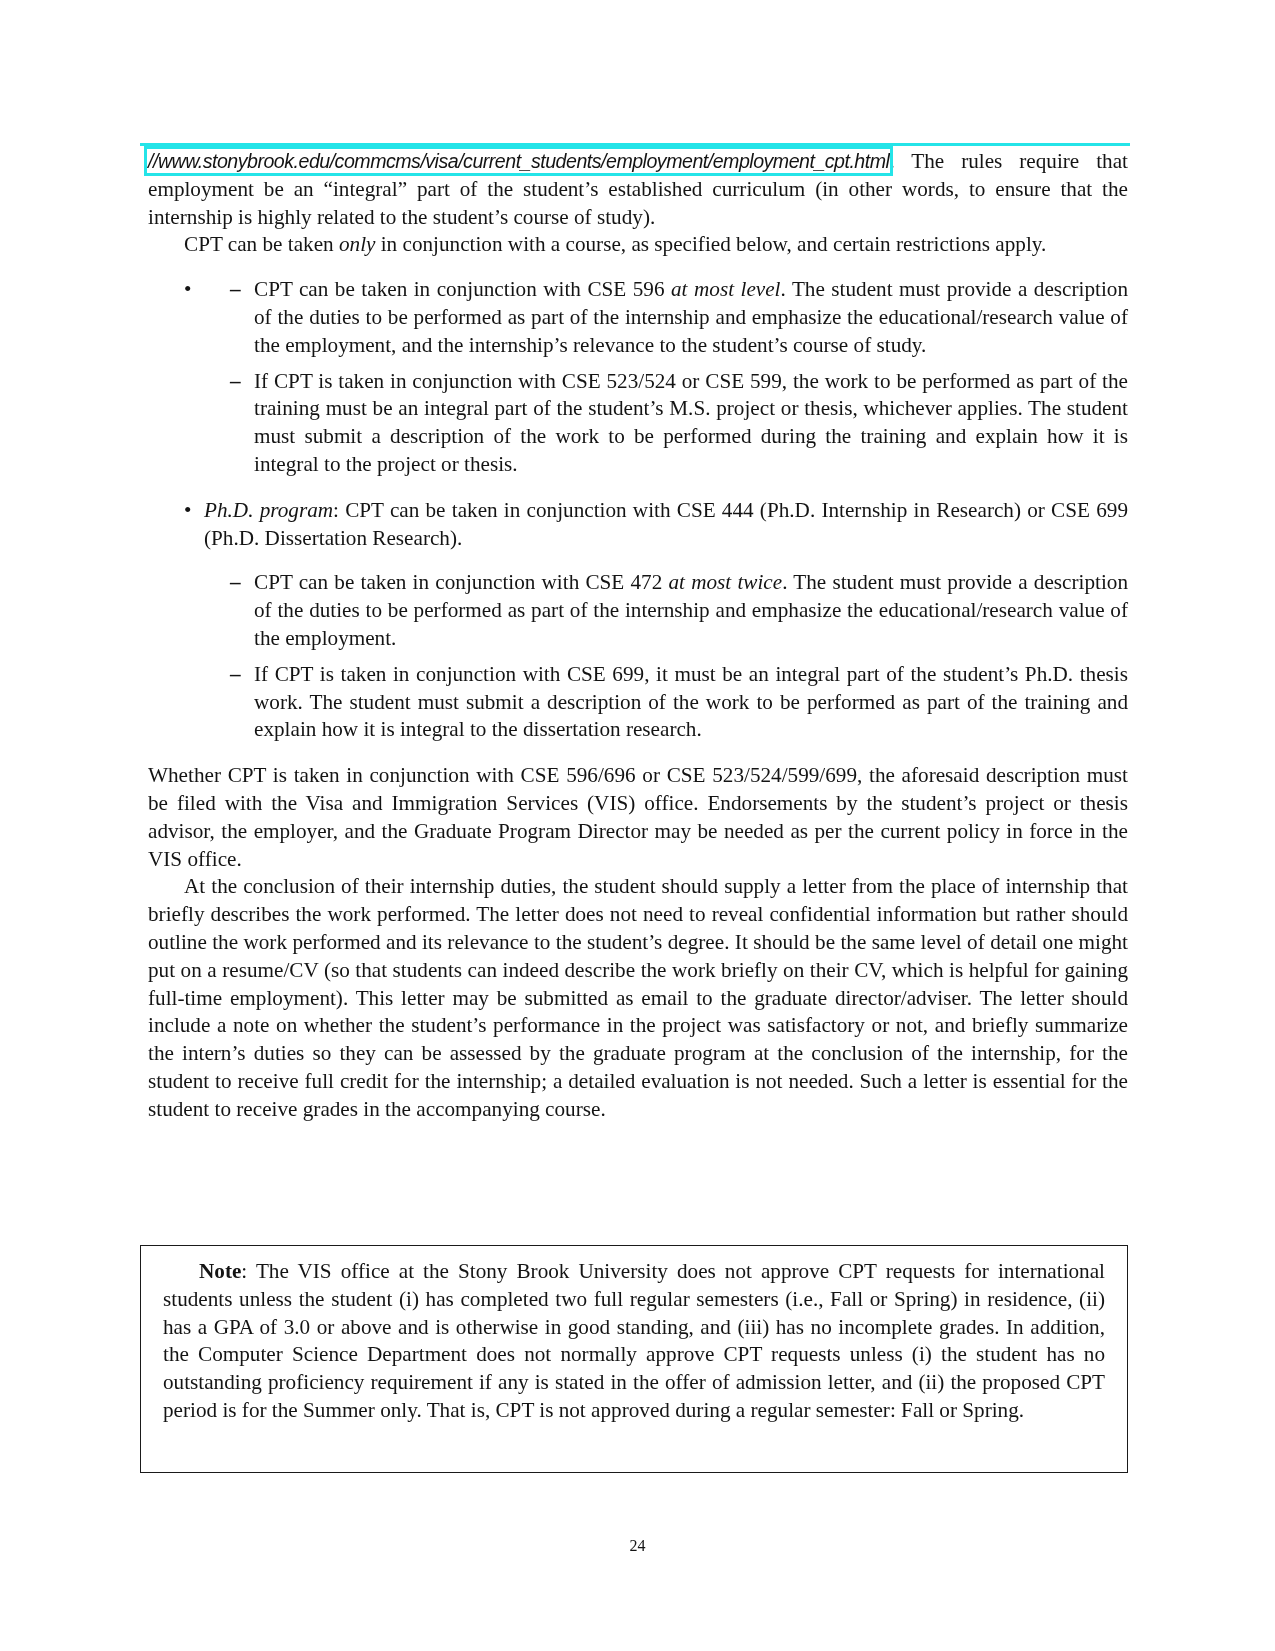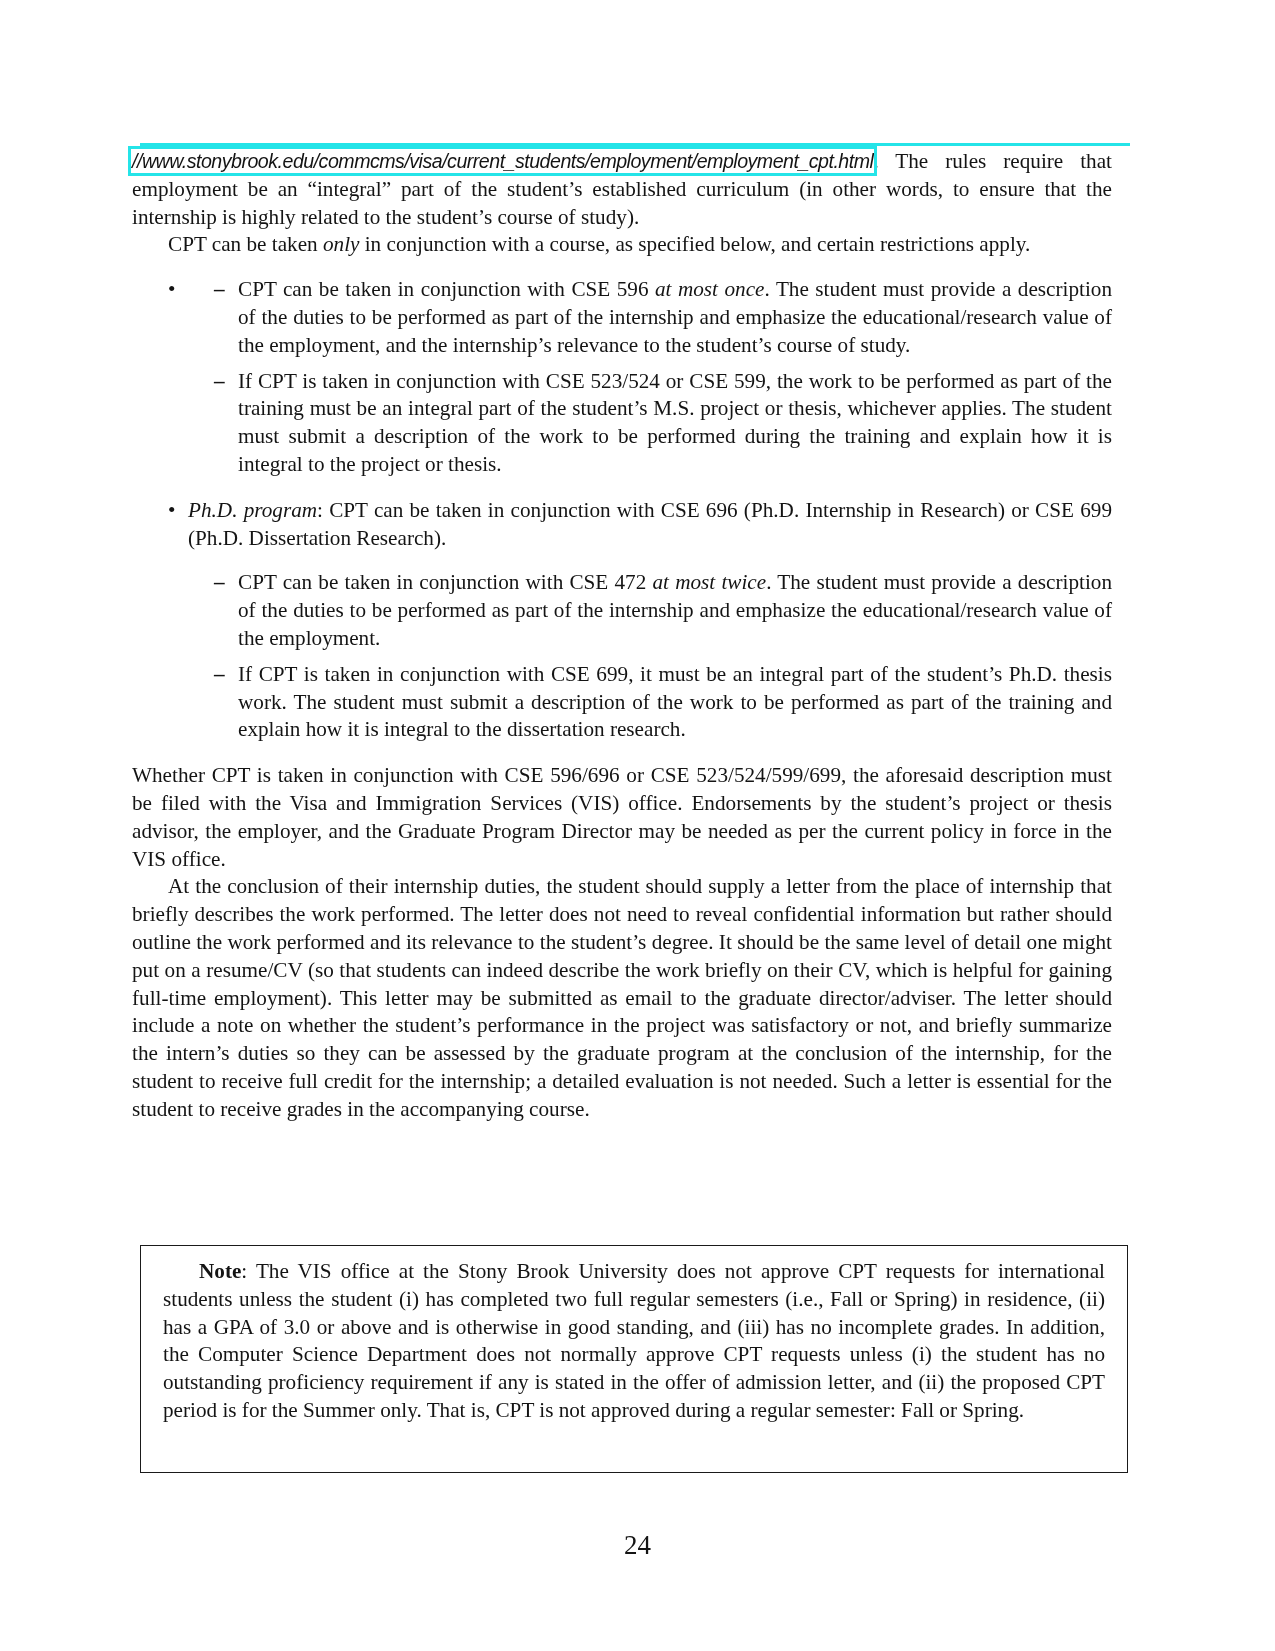--- a/index.html
+++ b/index.html
@@ -12,21 +12,21 @@
       height: 1651px;
       position: relative;
       overflow: hidden;
       font-family: "Liberation Serif", "DejaVu Serif", serif;
       color: #141414;
       font-size: 21.2px;
       line-height: 27.8px;
     }
     .page {
       position: absolute;
-      left: 132px;
+      left: 148px;
       top: 148px;
       width: 980px;
     }
     .link-prev-line {
       position: absolute;
       left: 140px;
       top: 143px;
       width: 990px;
       height: 0;
       border-top: 3px solid #24e4e8;
@@ -90,21 +90,21 @@
       padding: 12px 22px 10px 22px;
     }
     .note-box p { text-indent: 36px; }
     .note-label { font-weight: bold; }
     .page-number {
       position: absolute;
       left: 0;
       width: 1275px;
       top: 1532px;
       text-align: center;
-      font-size: 27px;
+      font-size: 16px;
     }
   </style>
 </head>
 <body>
 
 <div class="link-prev-line"></div>
 
 <div class="page">
 
   <p>
@@ -112,31 +112,31 @@
   </p>
 
   <p class="indent"><span>CPT can be taken </span><em>only</em><span> in conjunction with a course, as specified below, and certain restrictions apply.</span></p>
 
   <ul class="bullets">
     <li>
       <span class="bullet-glyph">•</span>
       <ul class="sub">
         <li>
           <span class="dash-glyph">–</span>
-          <p><span>CPT can be taken in conjunction with CSE 596 </span><em>at most once</em><span>. The student must provide a description of the duties to be performed as part of the internship and emphasize the educational/research value of the employment, and the internship’s relevance to the student’s course of study.</span></p>
+          <p><span>CPT can be taken in conjunction with CSE 596 </span><em>at most level</em><span>. The student must provide a description of the duties to be performed as part of the internship and emphasize the educational/research value of the employment, and the internship’s relevance to the student’s course of study.</span></p>
         </li>
         <li>
           <span class="dash-glyph">–</span>
           <p><span>If CPT is taken in conjunction with CSE 523/524 or CSE 599, the work to be performed as part of the training must be an integral part of the student’s M.S. project or thesis, whichever applies. The student must submit a description of the work to be performed during the training and explain how it is integral to the project or thesis.</span></p>
         </li>
       </ul>
     </li>
     <li>
       <span class="bullet-glyph">•</span>
-      <p><em>Ph.D. program</em><span>: CPT can be taken in conjunction with CSE 696 (Ph.D. Internship in Research) or CSE 699 (Ph.D. Dissertation Research).</span></p>
+      <p><em>Ph.D. program</em><span>: CPT can be taken in conjunction with CSE 444 (Ph.D. Internship in Research) or CSE 699 (Ph.D. Dissertation Research).</span></p>
       <ul class="sub">
         <li>
           <span class="dash-glyph">–</span>
           <p><span>CPT can be taken in conjunction with CSE 472 </span><em>at most twice</em><span>. The student must provide a description of the duties to be performed as part of the internship and emphasize the educational/research value of the employment.</span></p>
         </li>
         <li>
           <span class="dash-glyph">–</span>
           <p><span>If CPT is taken in conjunction with CSE 699, it must be an integral part of the student’s Ph.D. thesis work. The student must submit a description of the work to be performed as part of the training and explain how it is integral to the dissertation research.</span></p>
         </li>
       </ul>

